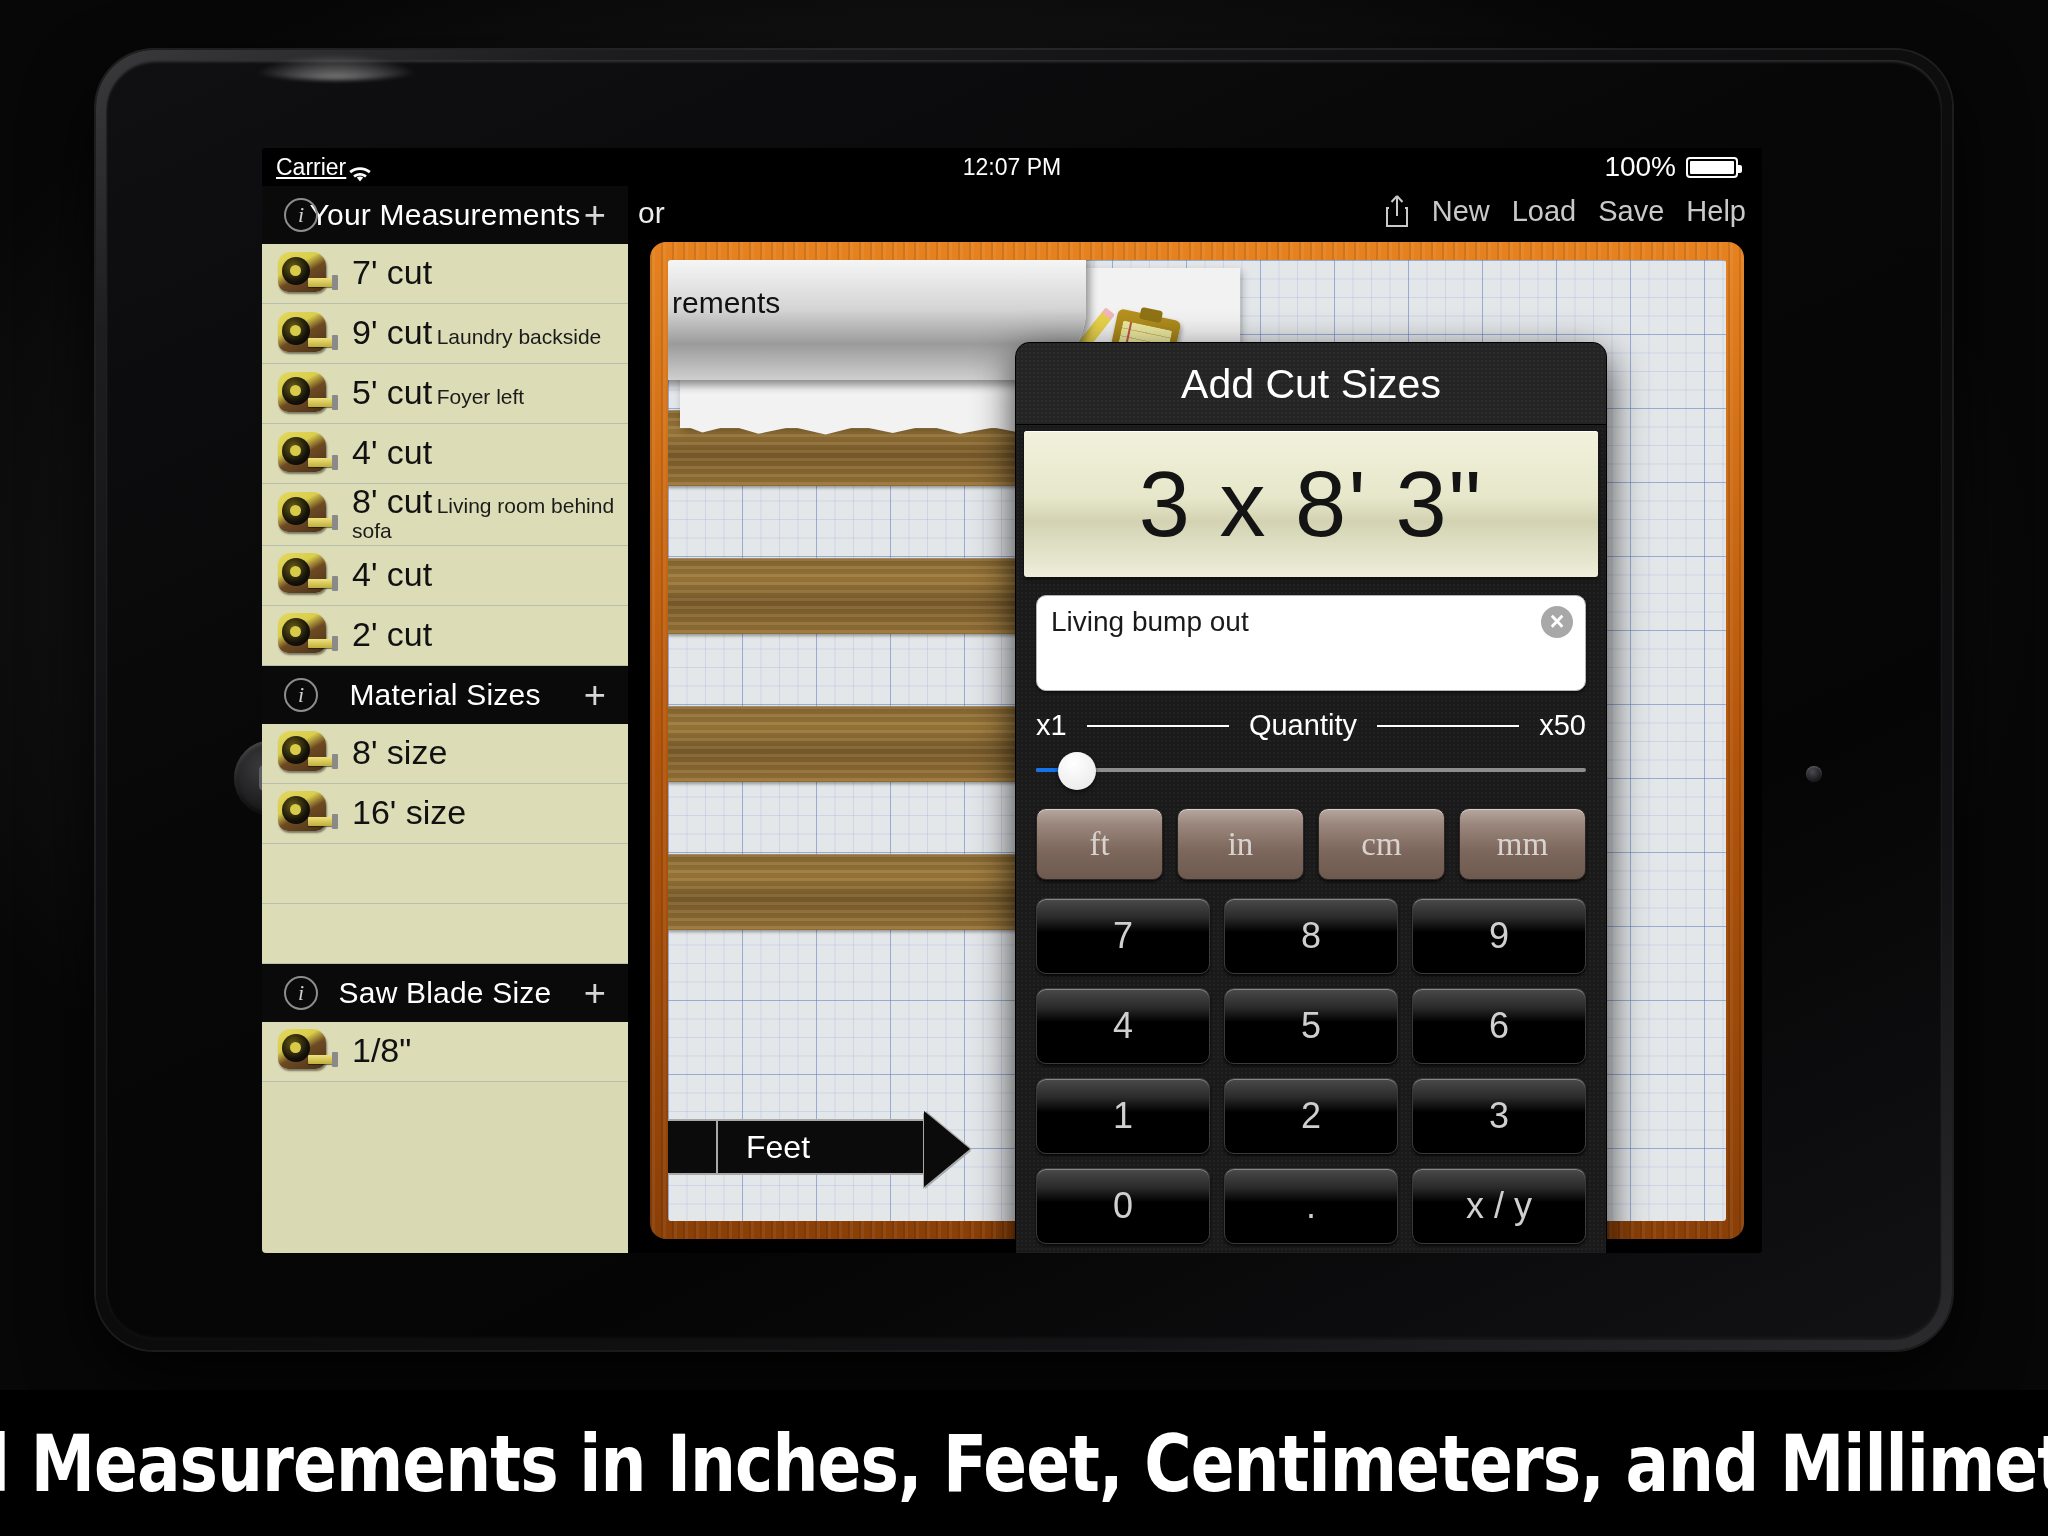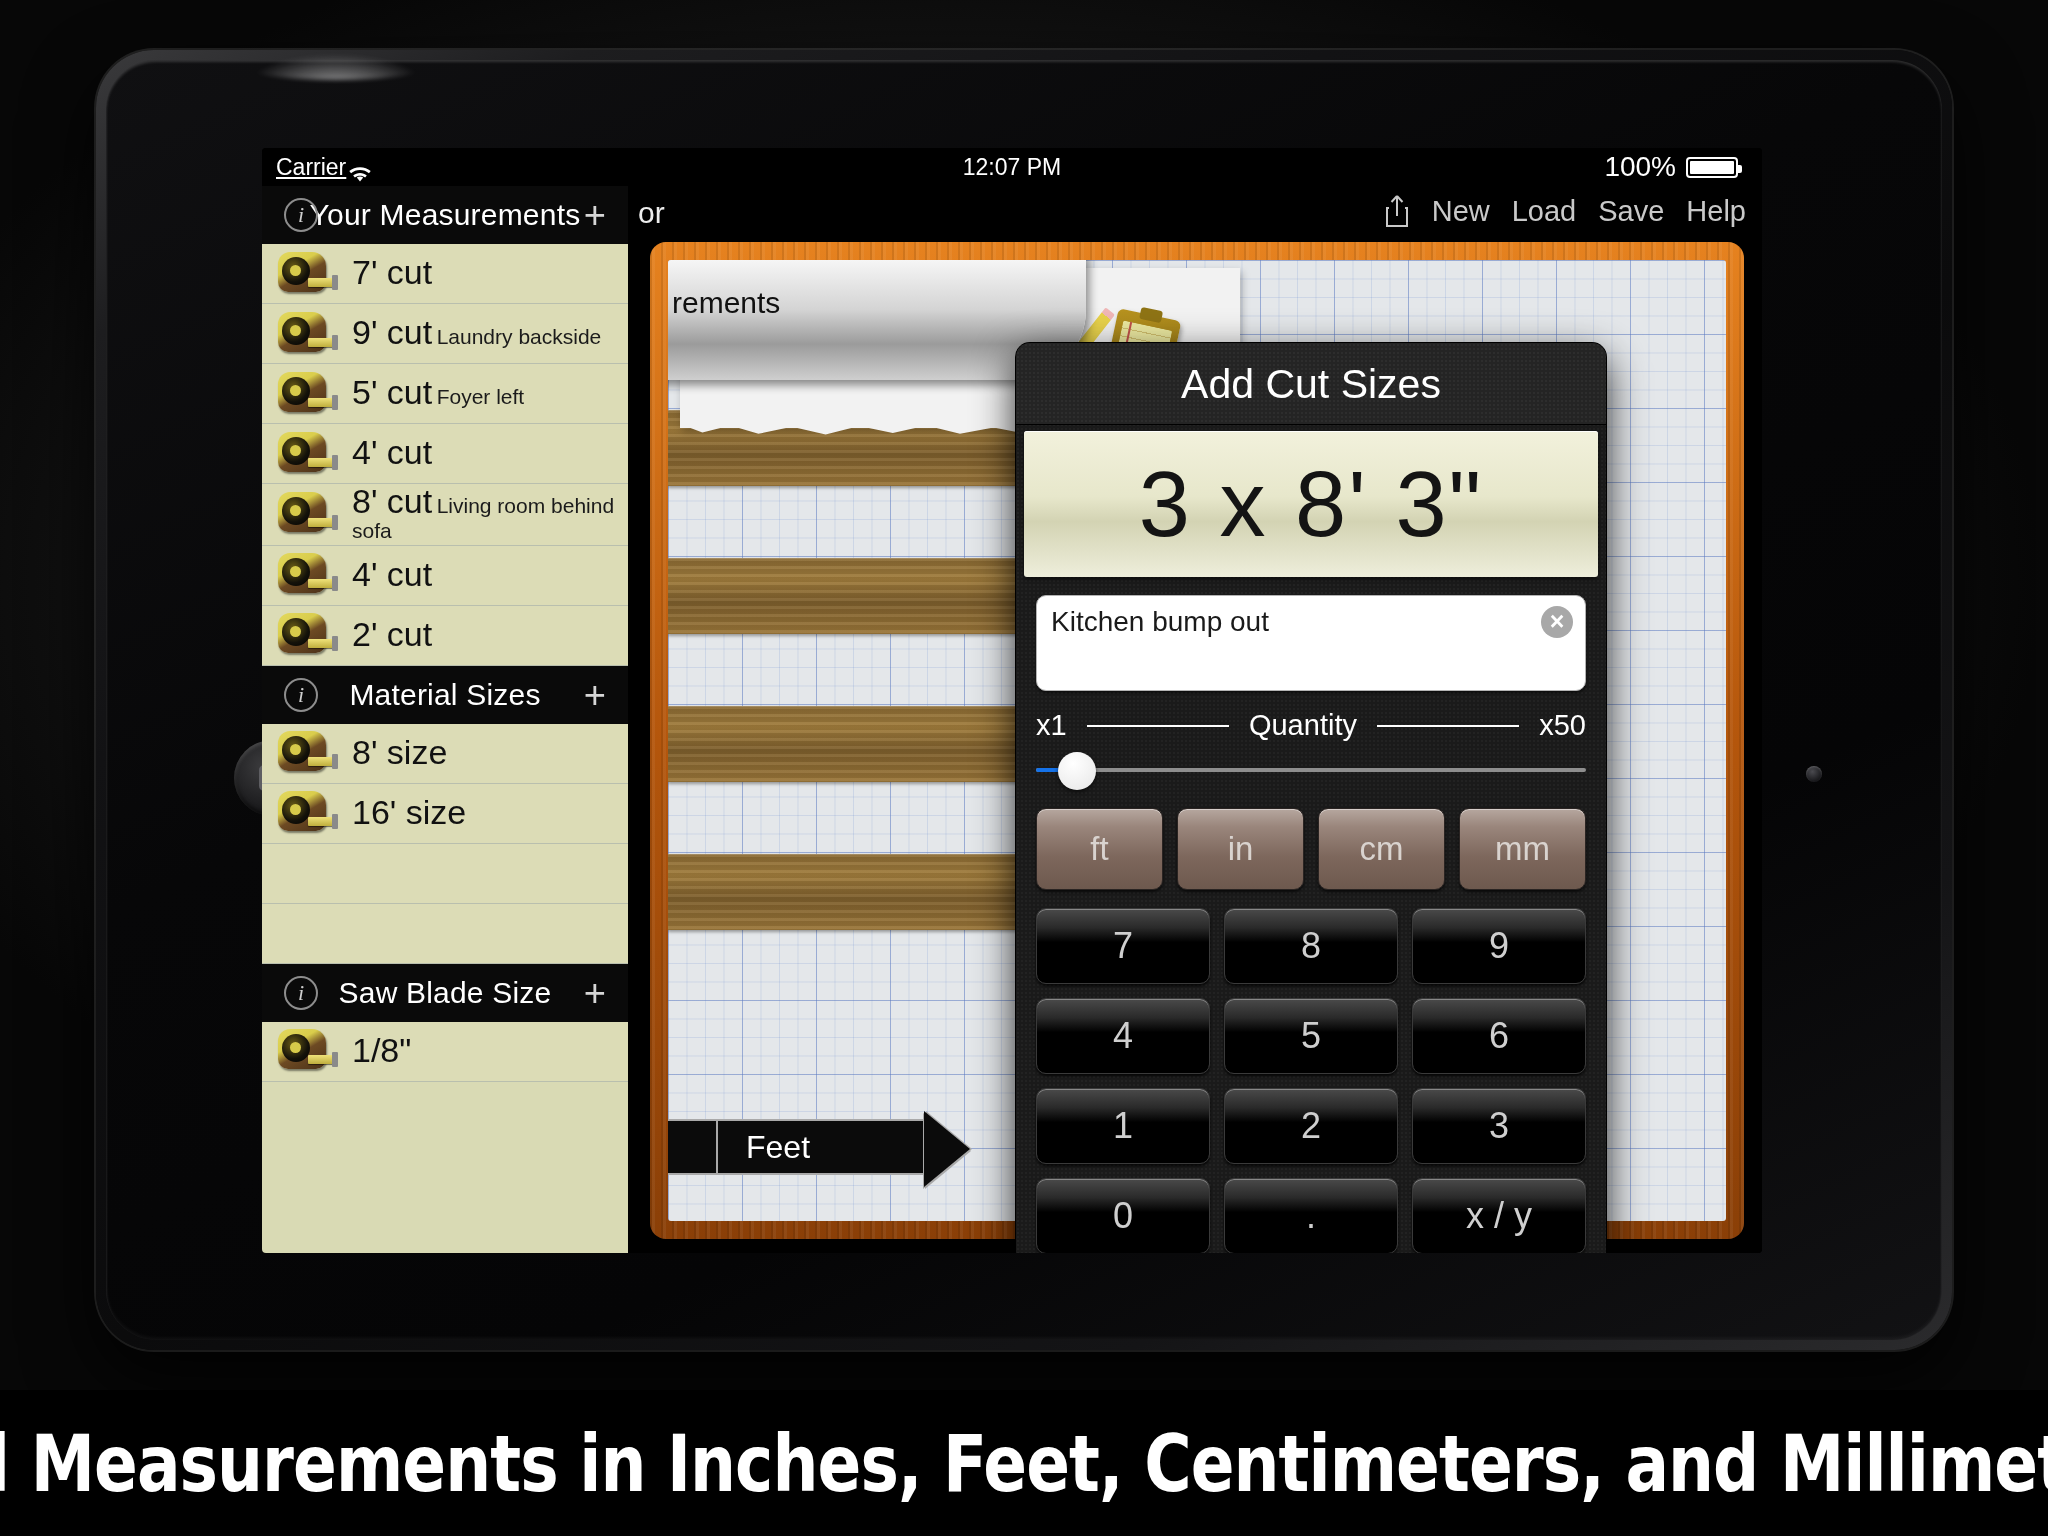--- a/index.html
+++ b/index.html
@@ -309,25 +309,26 @@
   }
   .slider .track{ position:absolute; left:0; right:0; top:16px; height:4px; background:#8e8e8e; border-radius:2px;}
   .slider .fill{ position:absolute; left:0; width:34px; top:16px; height:4px; background:#1572e8; border-radius:2px;}
   .slider .knob{
     position:absolute; left:22px; top:0; width:38px; height:38px; border-radius:50%;
     background:radial-gradient(circle at 40% 30%, #fff, #e6e6e6);
     box-shadow:0 2px 4px rgba(0,0,0,.6);
   }
   .unit-row{ display:flex; gap:14px; margin-top:22px; }
   .unit-btn{
-    flex:1; height:82px; border-radius:10px;
+    flex:1; height:72px; border-radius:10px;
     background:linear-gradient(180deg,#b6a79f 0%,#9a867c 22%,#7d675c 60%,#6d594e 100%);
     color:#d9d3cf; font-size:33px; display:flex; align-items:center; justify-content:center;
     box-shadow: inset 0 1px 0 rgba(255,255,255,.45), 0 2px 3px rgba(0,0,0,.65);
     border:1px solid #2a2422;
+    font-family:Liberation Serif, serif;
   }
   .keypad{ display:grid; grid-template-columns:repeat(3,1fr); gap:14px; margin-top:18px; }
   .key{
     height:76px; border-radius:10px;
     background:linear-gradient(180deg,#4a4a4a 0%,#2a2a2a 25%,#000 45%,#000 100%);
     color:#cfcfcf; font-size:36px; display:flex; align-items:center; justify-content:center;
     box-shadow: inset 0 1px 0 rgba(255,255,255,.35), 0 2px 3px rgba(0,0,0,.8);
     border:1px solid #3a3a3a;
   }
 
@@ -579,21 +580,21 @@
       </div>
     </div>
 
     <div class="dialog">
       <div class="dlg-title">Add Cut Sizes</div>
       <div class="dlg-display">
         <span class="val">3 x 8' 3"</span>
       </div>
       <div class="dlg-body">
         <div class="note-field">
-          <span class="nf-val">Kitchen bump out</span>
+          <span class="nf-val">Living bump out</span>
           <span class="clear-btn">×</span>
         </div>
 
         <div class="qty-row">
           <span>x1</span>
           <span class="line"></span>
           <span>Quantity</span>
           <span class="line"></span>
           <span>x50</span>
         </div>

